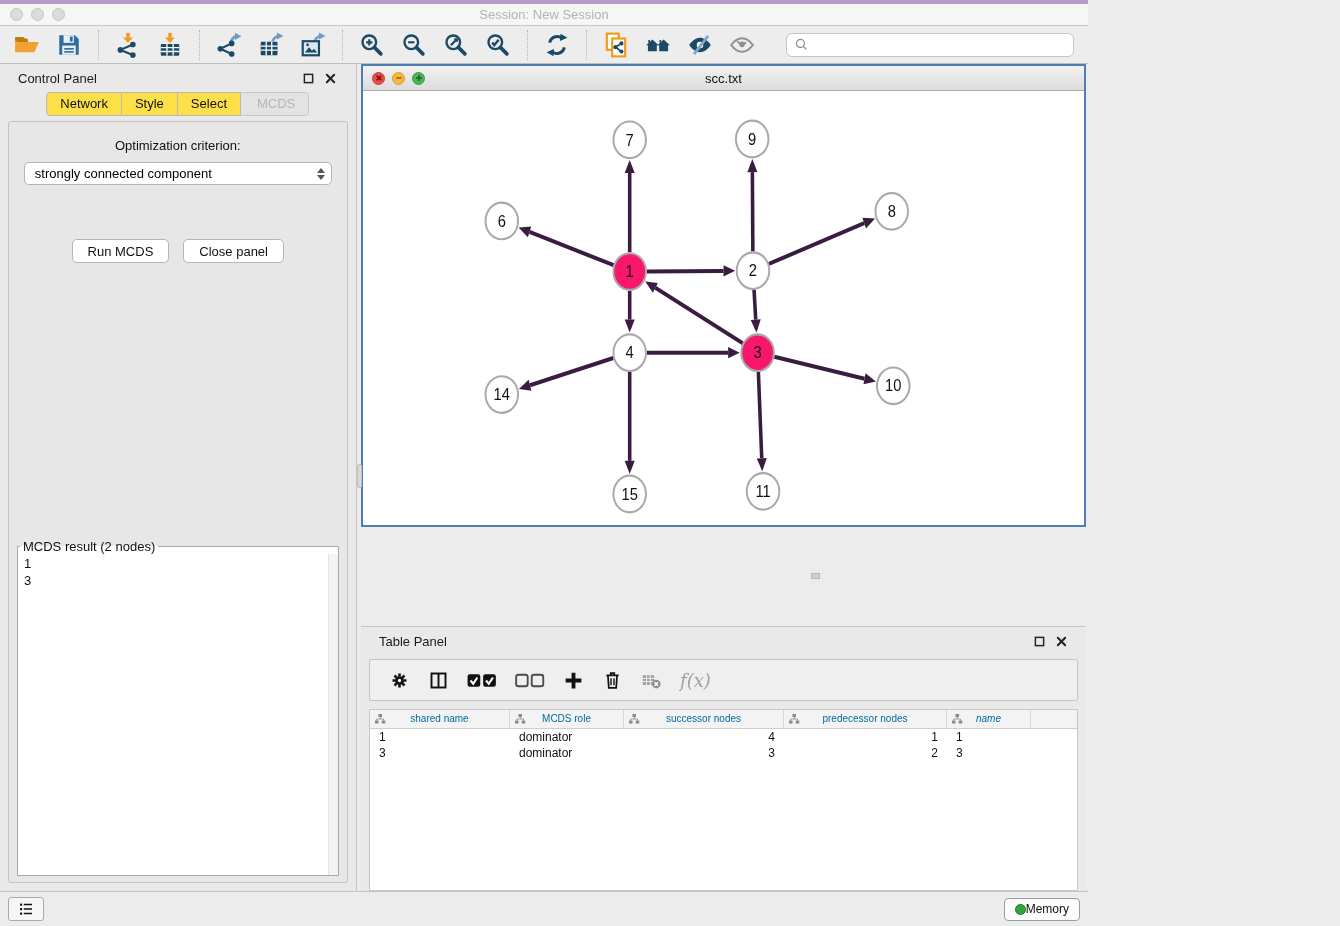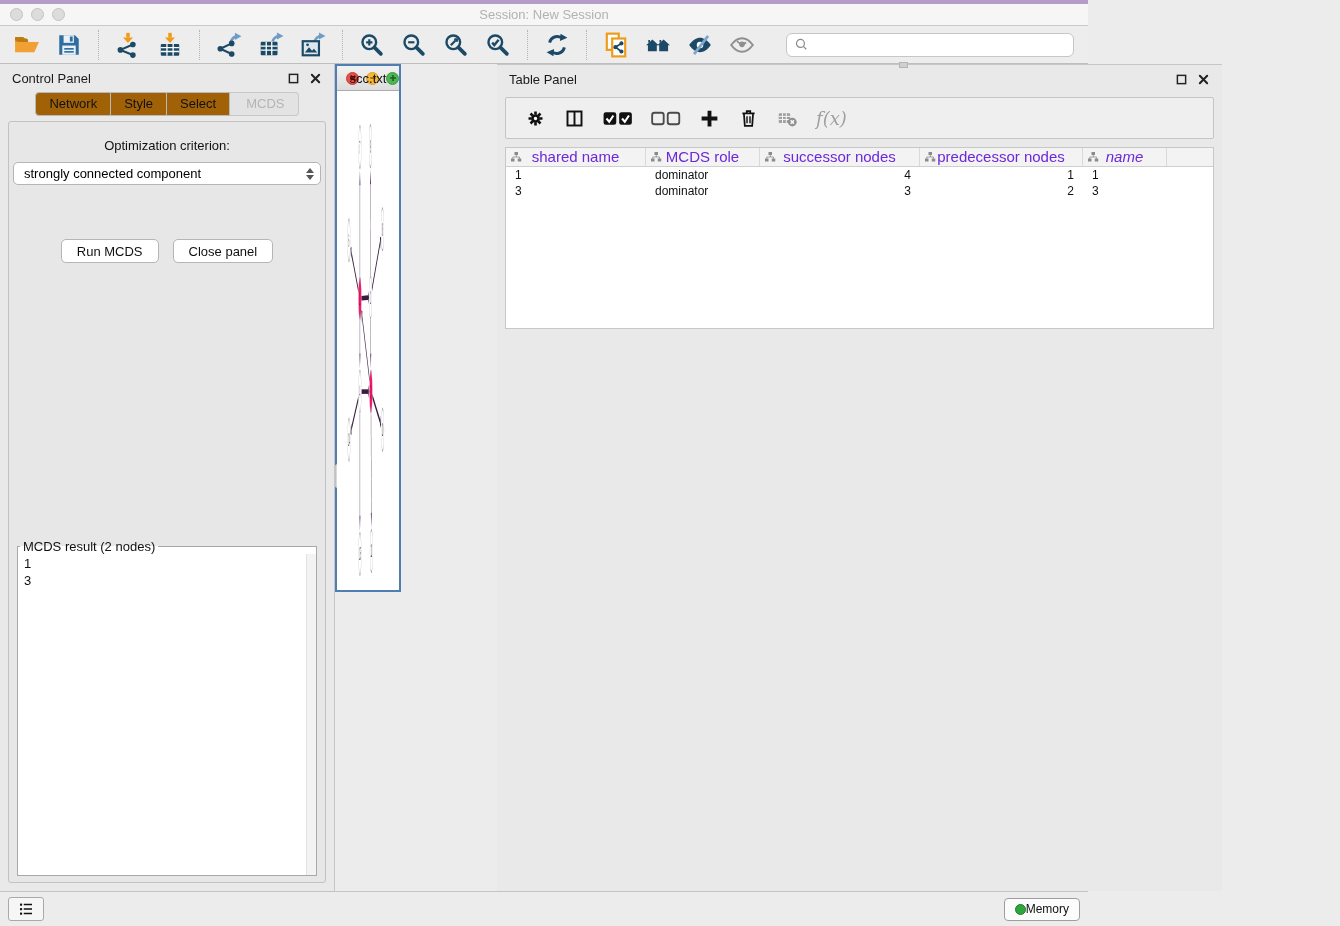--- a/index.html
+++ b/index.html
@@ -23,26 +23,26 @@
   .searchbox { margin-left:auto; margin-right:8px; width:288px; height:24px; background:#FFF; border:1px solid #C6C6C6;
                border-radius:6px; display:flex; align-items:center; padding:0 4px; }
   .searchbox svg { width:17px; height:17px; margin:0 2px; }
   .searchbox input { flex:1; border:none; outline:none; font-size:13px; background:transparent; height:20px; }
 
   
   .main { height:827px; display:flex; }
 
   
   .control-panel { width:401px; background:#E9E9E9; display:flex; flex-direction:column; border-right:1px solid #C6C6C6; }
-  .panel-header { height:28px; display:flex; align-items:center; padding:0 12px; font-size:13px; color:#1A1A1A; }
+  .panel-header { height:28px; display:flex; align-items:center; padding:0 18px; font-size:13px; color:#1A1A1A; }
   .ph-icons { margin-left:auto; display:flex; gap:8px; align-items:center; }
   .ph-icons .phbtn { background:none; border:none; width:14px; height:14px; display:flex; align-items:center; justify-content:center; }
   .ph-icons svg { width:11px; height:11px; }
   .tabs { display:flex; justify-content:center; }
-  .tab { background:#a16207; border:1px solid #B9B9B9; border-left:none; font-size:13px; padding:3px 13px 4px; color:#111; }
+  .tab { background:#fde047; border:1px solid #B9B9B9; border-left:none; font-size:13px; padding:3px 13px 4px; color:#111; }
   .tab:first-child { border-left:1px solid #B9B9B9; border-radius:4px 0 0 4px; }
   .tab:last-child { border-radius:0 4px 4px 0;padding-left:16px; }
   .tab.selected { background:#E3E3E3; color:#B5B5B5; border-color:#C8C8C8; }
   .cp-box { flex:1; margin:5px 8px 8px; background:#E7E7E7; border:1px solid #C2C2C2; border-radius:3px;
             display:flex; flex-direction:column; padding:16px 4px 6px; }
   .opt-label { text-align:center; font-size:13px; color:#111; }
   .dropdown { margin:9px auto 0; width:308px; height:23px; background:#FFF; border:1px solid #B5B5B5; border-radius:5px;
               display:flex; align-items:center; padding-left:10px; font-size:13px; }
   .dd-stepper { margin-left:auto; margin-right:6px; display:flex; flex-direction:column; gap:2px; }
   .dd-stepper i { display:block; width:0; height:0; border-left:4px solid transparent; border-right:4px solid transparent; }
@@ -54,21 +54,21 @@
   fieldset.result { margin:276px 4px 0; flex:1; border:1px solid #A8A8A8; background:#FFF; position:relative; }
   fieldset.result legend { font-size:13px; color:#111; padding:0 3px; margin-left:2px; }
   .result-lines { padding:1px 6px; font-size:13px; line-height:17px; color:#111; }
   .vtrack { position:absolute; top:0; right:0; bottom:0; width:10px; background:#F3F3F3; border-left:1px solid #E2E2E2; }
 
   
   .vsplit { width:5px; background:#ECECEC; position:relative; }
   .vsplit-handle { position:absolute; top:400px; left:0; width:5px; height:24px; background:#D9D9D9; border:1px solid #C2C2C2; border-radius:2px; }
 
   
-  .right-col { flex:1; display:flex; flex-direction:row; padding-right:2px;gap:48px; }
+  .right-col { flex:1; display:flex; flex-direction:column; padding-right:2px;gap:48px; }
   .net-window { height:528px; border:2px solid #4F7FB2; background:#FFF; display:flex; flex-direction:column; }
   .net-titlebar { height:25px; background:linear-gradient(#F2F2F2,#DCDCDC); border-bottom:1px solid #ABABAB;
                   display:flex; align-items:center; position:relative; }
   .nt-group { display:flex; gap:7px; margin-left:9px; }
   .ntl { width:13px; height:13px; border-radius:50%; display:flex; align-items:center; justify-content:center; }
   .ntl svg { width:8px; height:8px; }
   .ntl.red { background:#E5504A; border:1px solid #C93C38; }
   .ntl.yellow { background:#F6B73C; border:1px solid #D99E27; }
   .ntl.green { background:#4DB554; border:1px solid #3A9D42; }
   .net-title { position:absolute; left:0; right:0; text-align:center; font-size:13px; color:#111; }
@@ -81,21 +81,21 @@
   .table-panel { flex:1; background:#E9E9E9; display:flex; flex-direction:column; border-top:1px solid #C6C6C6; }
   .tp-toolbar { margin:4px 8px 0; height:42px; background:#EFEFEF; border:1px solid #C5C5C5; border-radius:2px;
                 display:flex; align-items:center; padding:0 10px; }
   .ttbtn { background:none; border:none; margin:0 9px; display:flex; align-items:center; }
   .ttbtn svg { width:21px; height:21px; }
   .ttbtn svg.wide { width:30px; height:17px; }
   .ttbtn.disabled { opacity:0.95; }
   .fx { font-family:"DejaVu Serif",serif; font-style:italic; font-size:18px; color:#9B9B9B; }
   .table-wrap { margin:8px 8px 0; height:182px; background:#FFF; border:1px solid #C8C8C8; overflow:hidden; }
   .thead { display:flex; height:19px; background:#F3F3F3; border-bottom:1px solid #CFCFCF; }
-  .th { position:relative; font-size:15px; line-height:18px; color:#6d28d9; text-align:center; border-right:1px solid #D9D9D9; }
+  .th { position:relative; font-size:10px; line-height:18px; color:#0369a1; text-align:center; border-right:1px solid #D9D9D9; }
   .th svg { position:absolute; left:4px; top:3px; width:12px; height:12px; }
   .th.filler { border-right:none; }
   .tr { display:flex; height:16px; font-size:12px; line-height:16px; color:#111; }
   .td { overflow:hidden; white-space:nowrap; }
   .td.l { text-align:left; padding-left:9px; }
   .td.r { text-align:right; padding-right:9px; }
   .tp-tabs { margin:8px 0 4px; }
 
   
   .statusbar { height:35px; background:#ECECEC; border-top:1px solid #C4C4C4; display:flex; align-items:center; padding:0 8px; }

